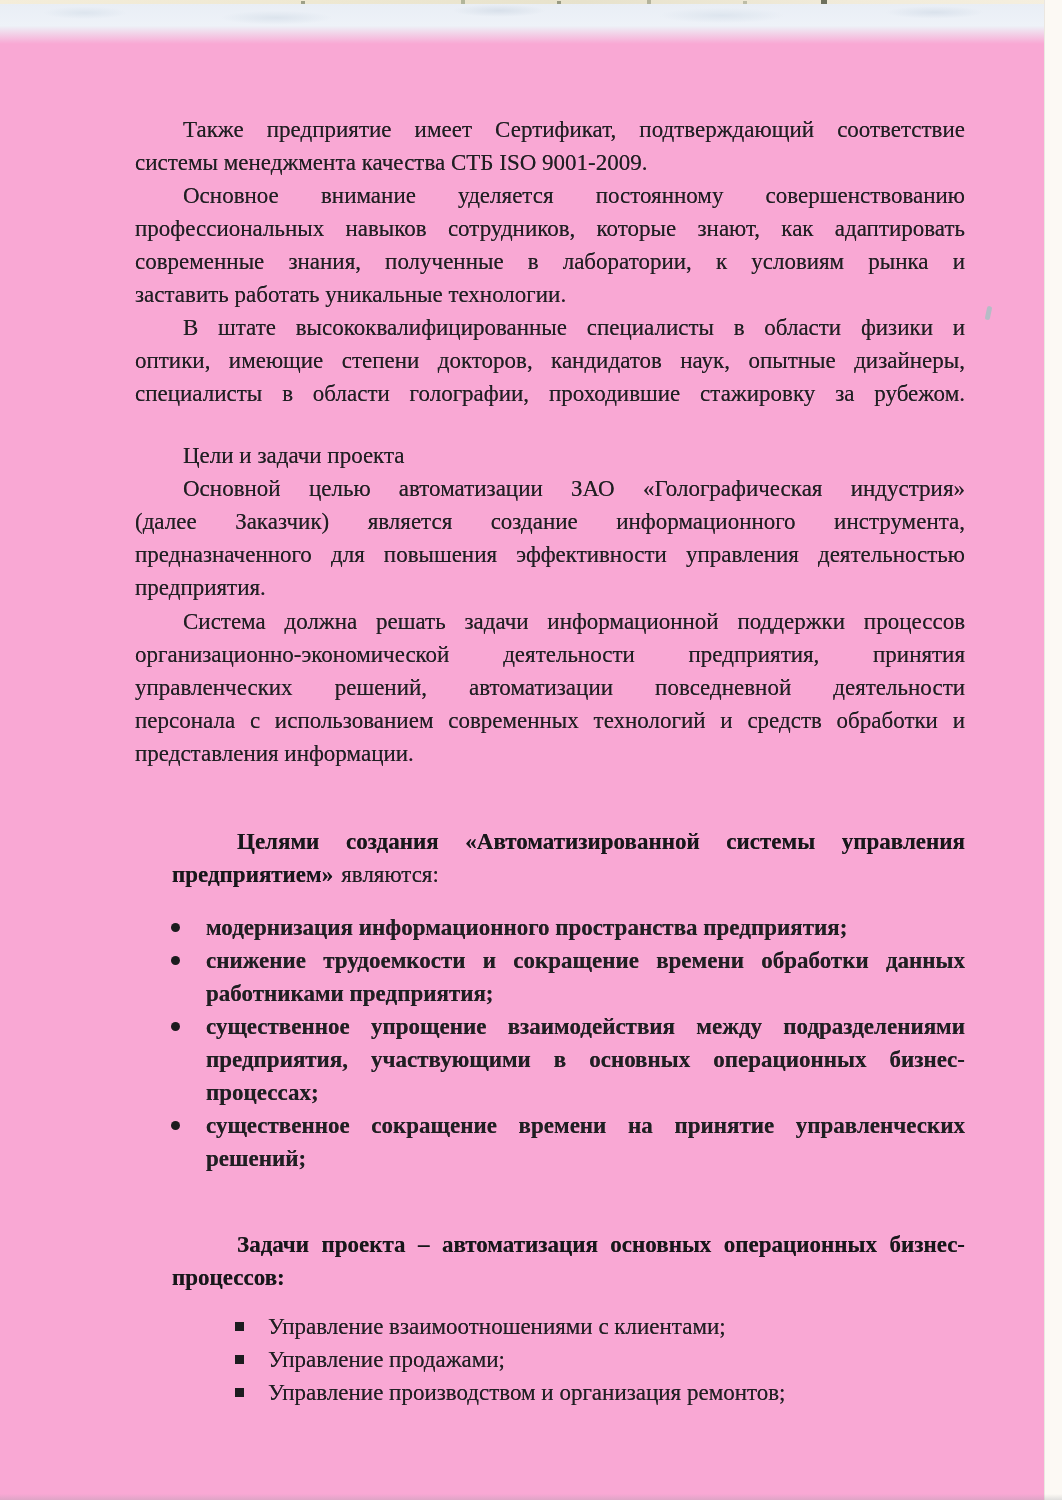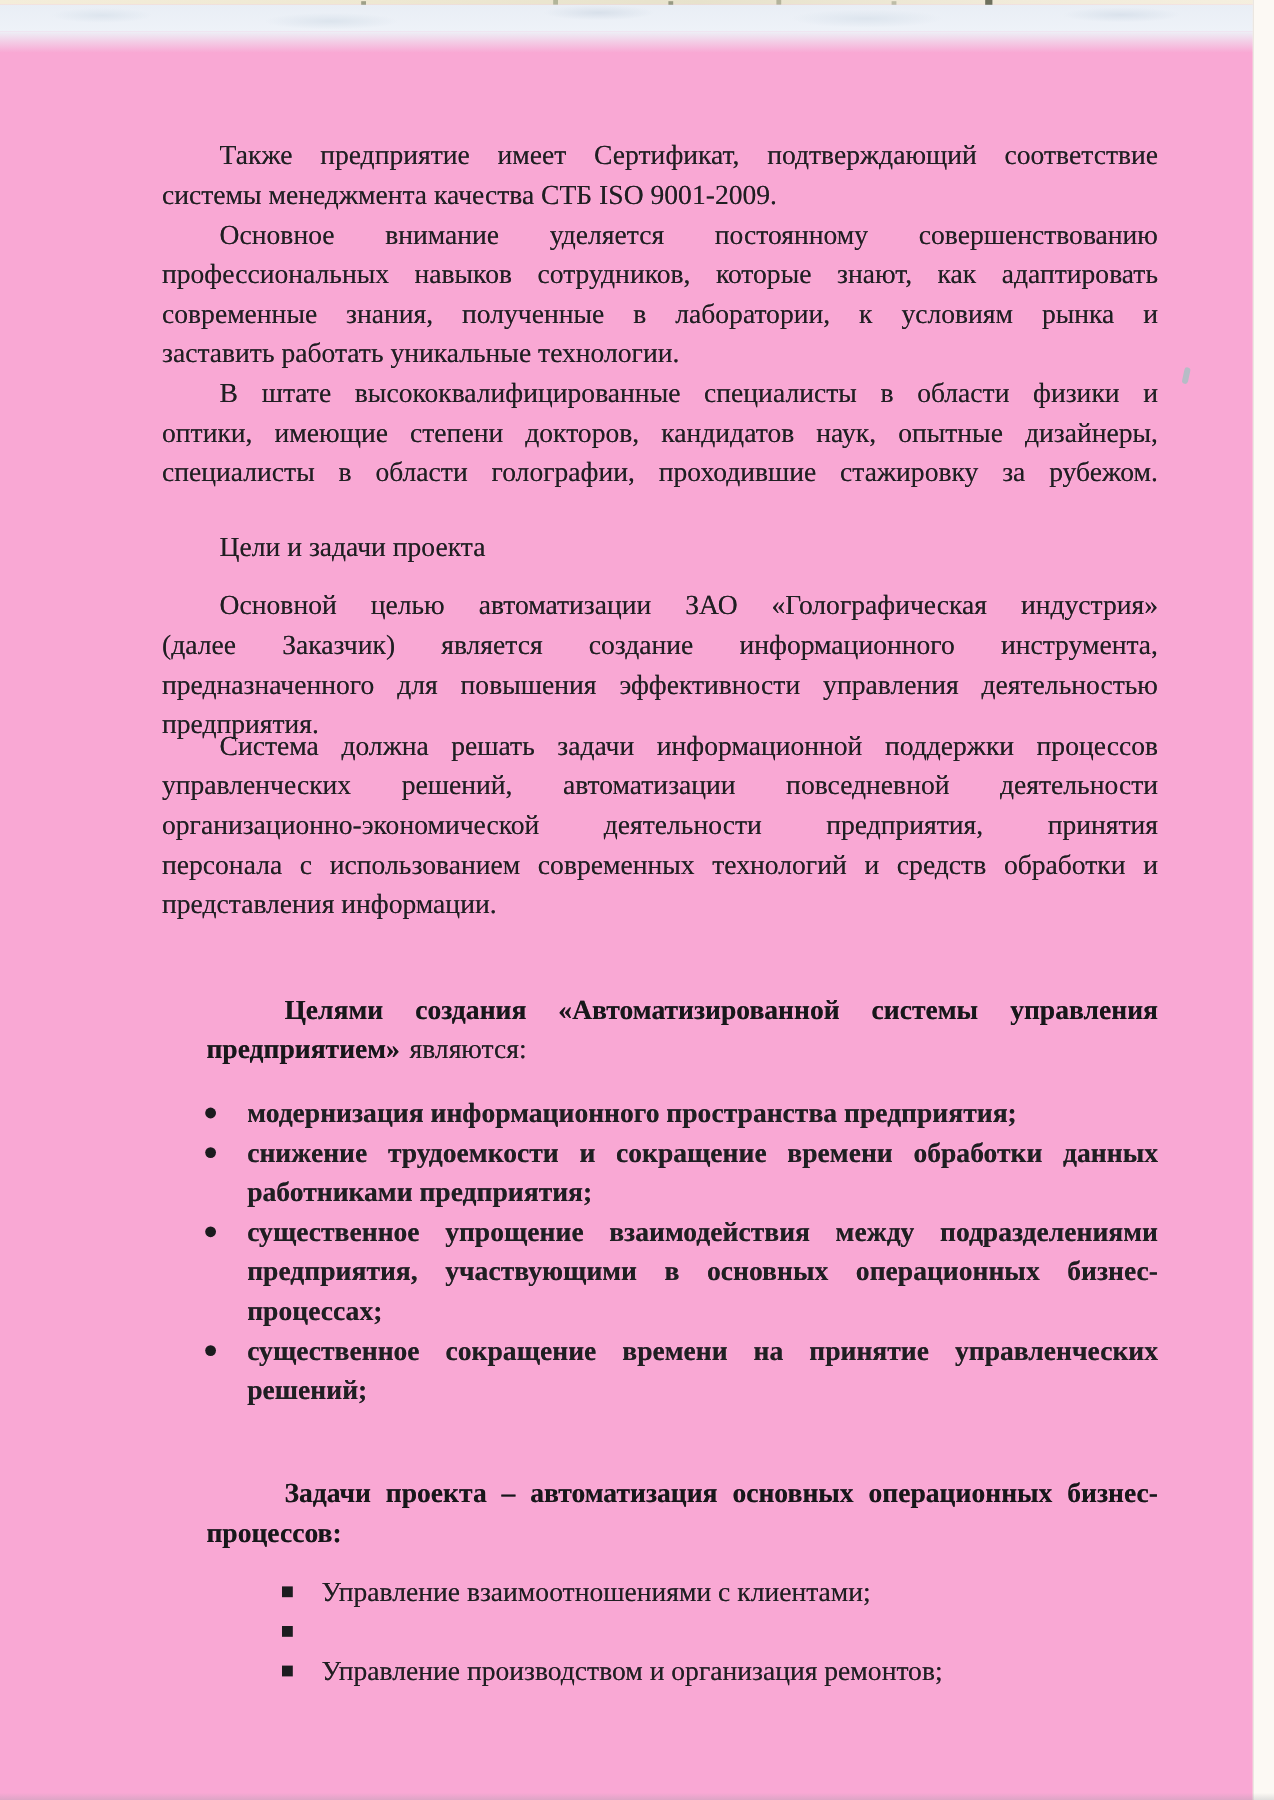--- a/index.html
+++ b/index.html
@@ -84,31 +84,31 @@
   <div class="block" style="top:311px">
     <div class="line ind just">В штате высококвалифицированные специалисты в области физики и</div>
     <div class="line just">оптики, имеющие степени докторов, кандидатов наук, опытные дизайнеры,</div>
     <div class="line just">специалисты в области голографии, проходившие стажировку за рубежом.</div>
   </div>
 
   <div class="block" style="top:439px">
     <div class="line ind">Цели и задачи проекта</div>
   </div>
 
-  <div class="block" style="top:488px">
+  <div class="block" style="top:472px">
     <div class="line ind just">Основной целью автоматизации ЗАО «Голографическая индустрия»</div>
     <div class="line just">(далее Заказчик) является создание информационного инструмента,</div>
     <div class="line just">предназначенного для повышения эффективности управления деятельностью</div>
     <div class="line">предприятия.</div>
   </div>
 
   <div class="block" style="top:605px">
     <div class="line ind just">Система должна решать задачи информационной поддержки процессов</div>
+    <div class="line just">организационно-экономической деятельности предприятия, принятия</div>
     <div class="line just">управленческих решений, автоматизации повседневной деятельности</div>
-    <div class="line just">организационно-экономической деятельности предприятия, принятия</div>
     <div class="line just">персонала с использованием современных технологий и средств обработки и</div>
     <div class="line">представления информации.</div>
   </div>
 
   <div class="block" style="top:825px">
     <div class="line bold hind just">Целями создания «Автоматизированной системы управления</div>
     <div class="line"><span class="bold">предприятием»</span><span class="h2rest">являются:</span></div>
   </div>
 
   <div class="goal" style="top:911px">
@@ -137,20 +137,21 @@
     <div class="line bold">процессов:</div>
   </div>
 
   <div class="block" style="top:1310px">
     <div class="task-item">
       <span class="sqm"></span>
       <div class="line">Управление взаимоотношениями с клиентами;</div>
     </div>
     <div class="task-item">
       <span class="sqm"></span>
+      <div class="line">Управление продажами;</div>
     </div>
     <div class="task-item">
       <span class="sqm"></span>
       <div class="line">Управление производством и организация ремонтов;</div>
     </div>
   </div>
 
 </div>
 
 </body></html>

